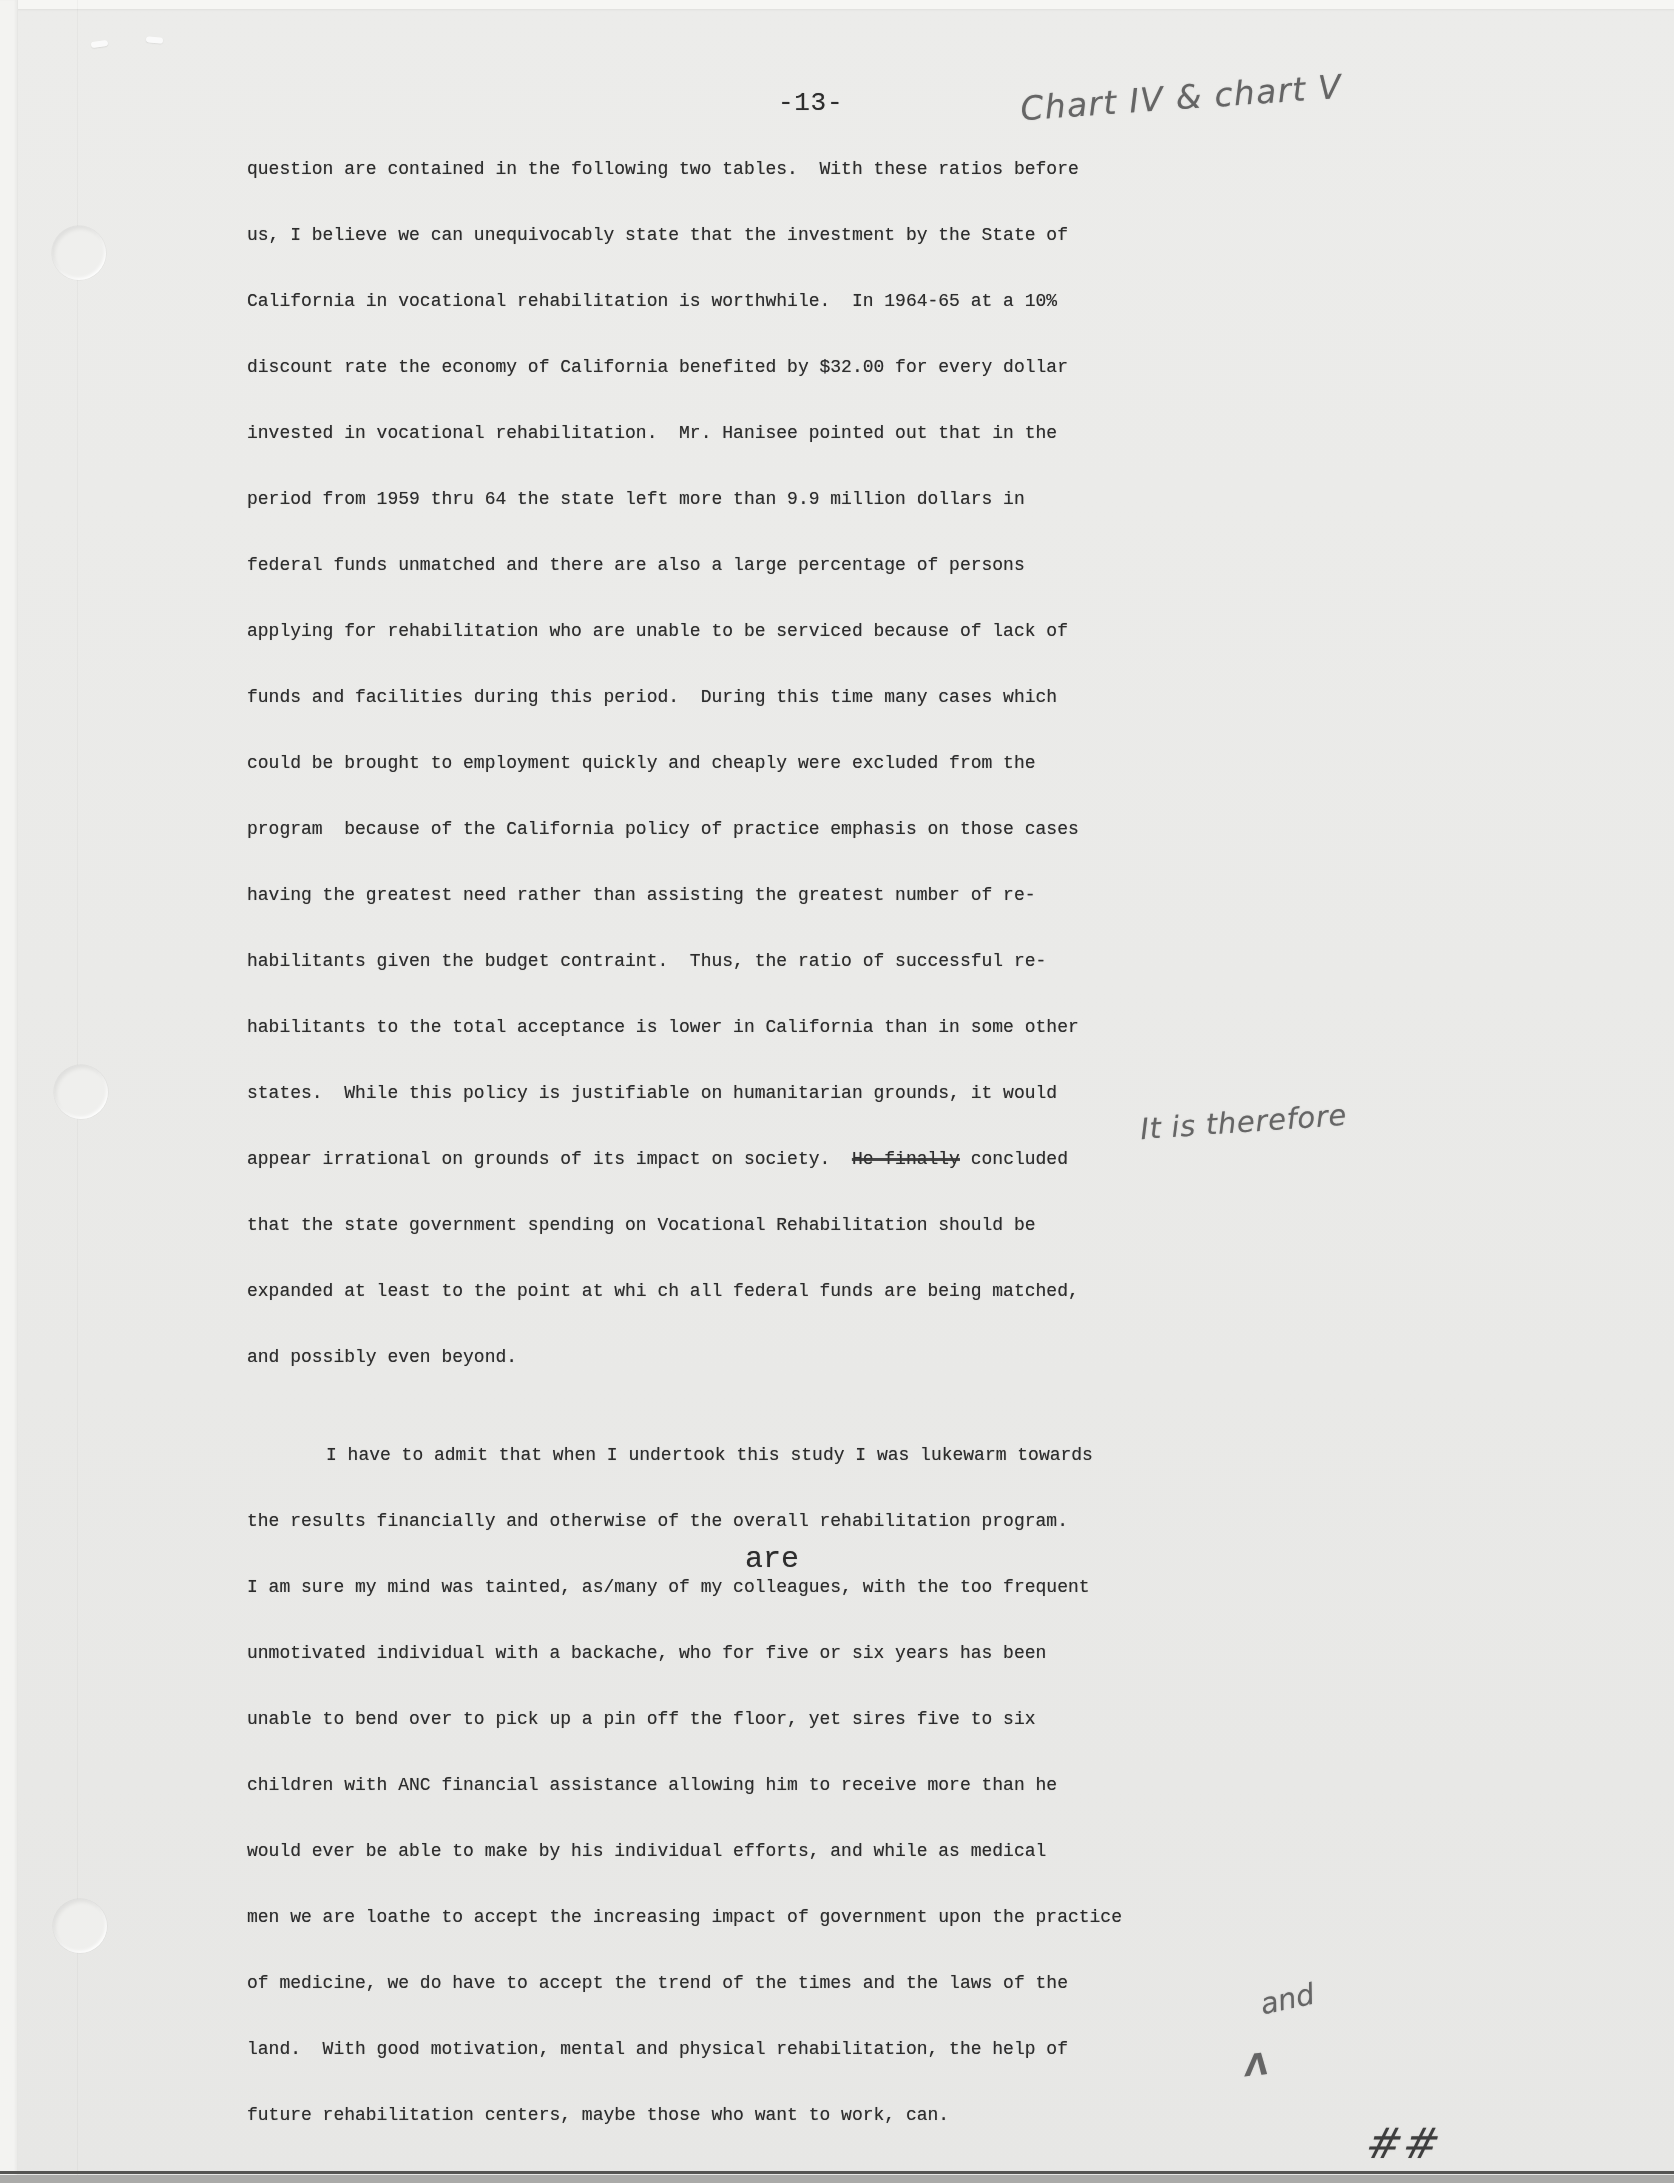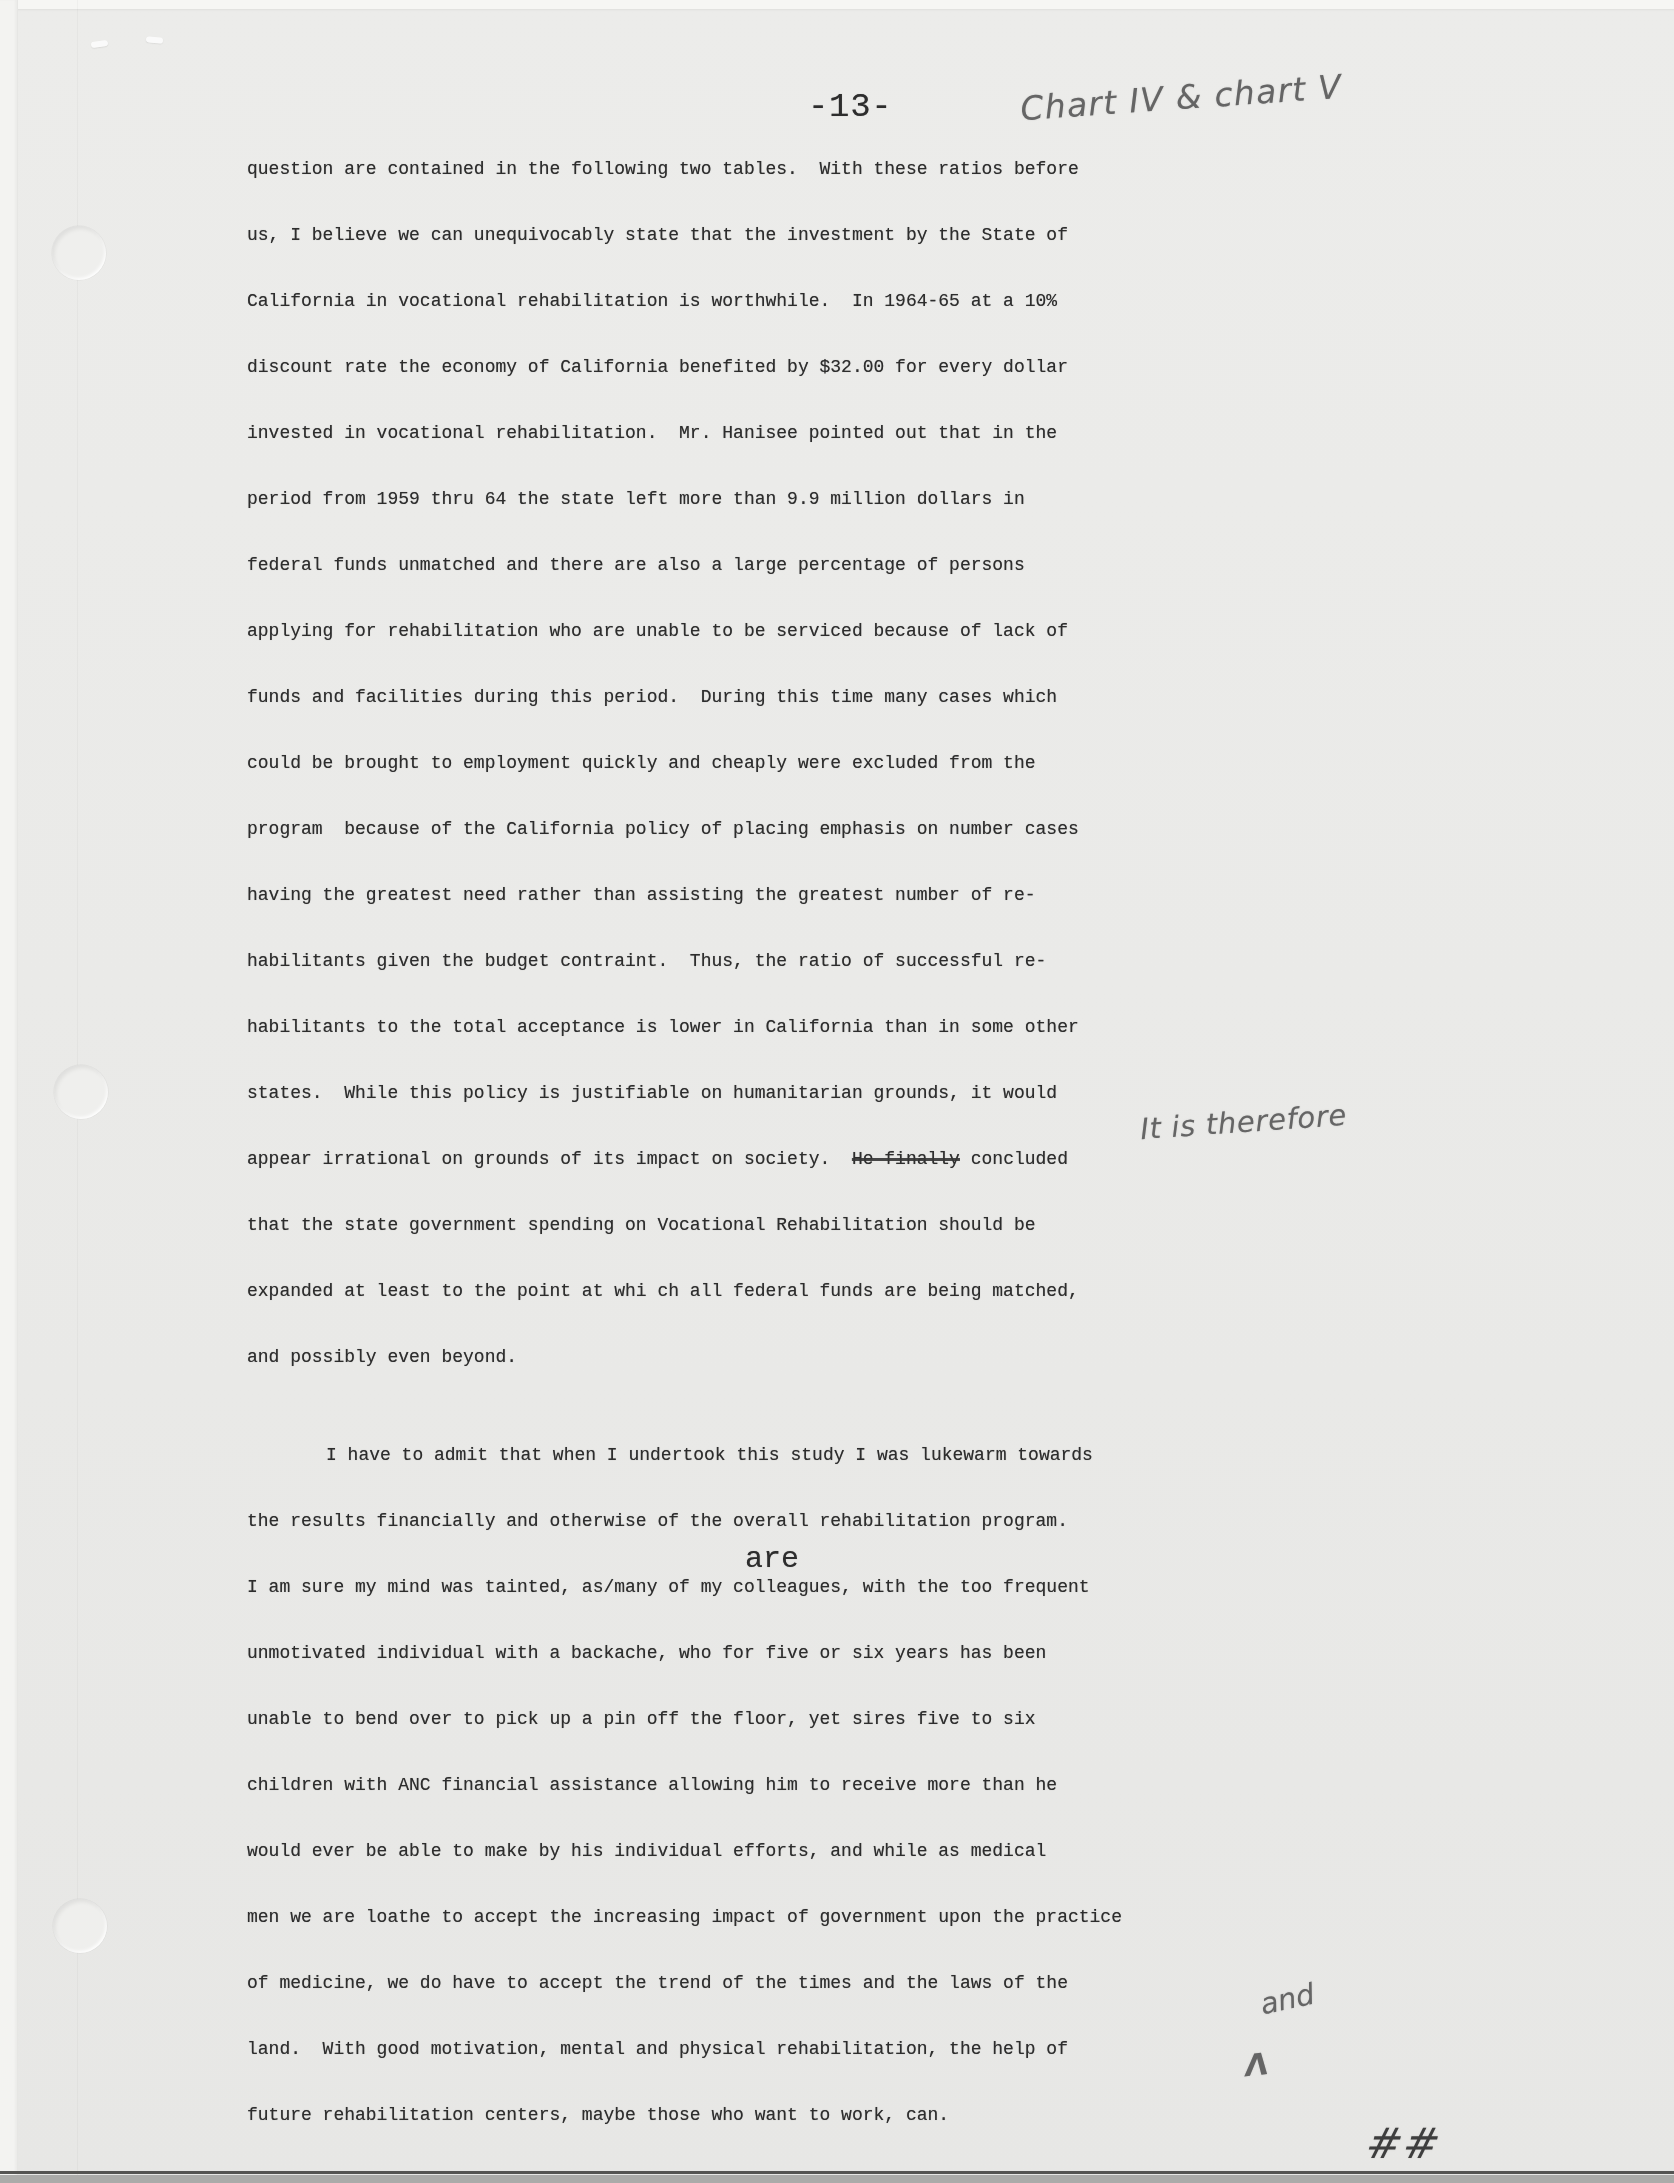--- a/index.html
+++ b/index.html
@@ -34,21 +34,21 @@
   .para{position:absolute;left:247px;width:1366px;}
   .para-1{top:136px;}
   .para-2{top:1422px;}
   .tline{white-space:pre;font-size:18px;line-height:66px;height:66px;}
   .strike{
     text-decoration:line-through;
     -webkit-text-decoration:line-through;
     text-decoration-thickness:2.6px;
     text-decoration-color:rgba(55,55,55,0.8);
   }
-  .page-num{position:absolute;left:808px;top:88px;font-size:34px;letter-spacing:0.7px;}
+  .page-num{position:absolute;left:778px;top:88px;font-size:26px;letter-spacing:0.7px;}
   .insert-are{position:absolute;left:745px;top:1542px;font-size:30px;}
   
   .hand{
     position:absolute;white-space:nowrap;
     font-family:"DejaVu Sans",sans-serif;font-style:italic;
     color:#656565;text-shadow:0 0 1.3px rgba(100,100,100,0.35);
   }
   .note-charts{left:1020px;top:78px;font-size:33px;transform:rotate(-4deg);letter-spacing:1.3px;}
   .note-therefore{left:1140px;top:1105px;font-size:29px;transform:rotate(-4deg);letter-spacing:0.7px;}
   .insert-and{left:1260px;top:1982px;font-size:29px;transform:rotate(-12deg);}
@@ -79,21 +79,21 @@
       <div class="tline">question are contained in the following two tables.  With these ratios before</div>
       <div class="tline">us, I believe we can unequivocably state that the investment by the State of</div>
       <div class="tline">California in vocational rehabilitation is worthwhile.  In 1964-65 at a 10%</div>
       <div class="tline">discount rate the economy of California benefited by $32.00 for every dollar</div>
       <div class="tline">invested in vocational rehabilitation.  Mr. Hanisee pointed out that in the</div>
       <div class="tline">period from 1959 thru 64 the state left more than 9.9 million dollars in</div>
       <div class="tline">federal funds unmatched and there are also a large percentage of persons</div>
       <div class="tline">applying for rehabilitation who are unable to be serviced because of lack of</div>
       <div class="tline">funds and facilities during this period.  During this time many cases which</div>
       <div class="tline">could be brought to employment quickly and cheaply were excluded from the</div>
-      <div class="tline">program  because of the California policy of placing emphasis on number cases</div>
+      <div class="tline">program  because of the California policy of practice emphasis on those cases</div>
       <div class="tline">having the greatest need rather than assisting the greatest number of re-</div>
       <div class="tline">habilitants given the budget contraint.  Thus, the ratio of successful re-</div>
       <div class="tline">habilitants to the total acceptance is lower in California than in some other</div>
       <div class="tline">states.  While this policy is justifiable on humanitarian grounds, it would</div>
       <div class="tline"><span>appear irrational on grounds of its impact on society.  </span><span class="strike">He finally</span><span> concluded</span></div>
       <div class="tline">that the state government spending on Vocational Rehabilitation should be</div>
       <div class="tline">expanded at least to the point at whi ch all federal funds are being matched,</div>
       <div class="tline">and possibly even beyond.</div>
     </div>
 

